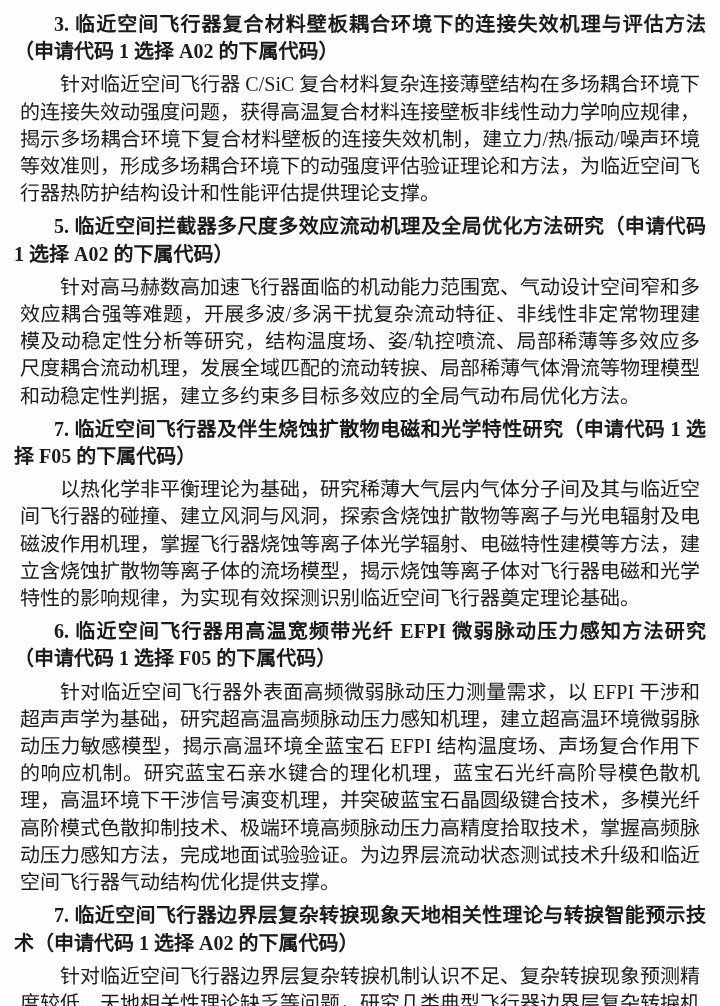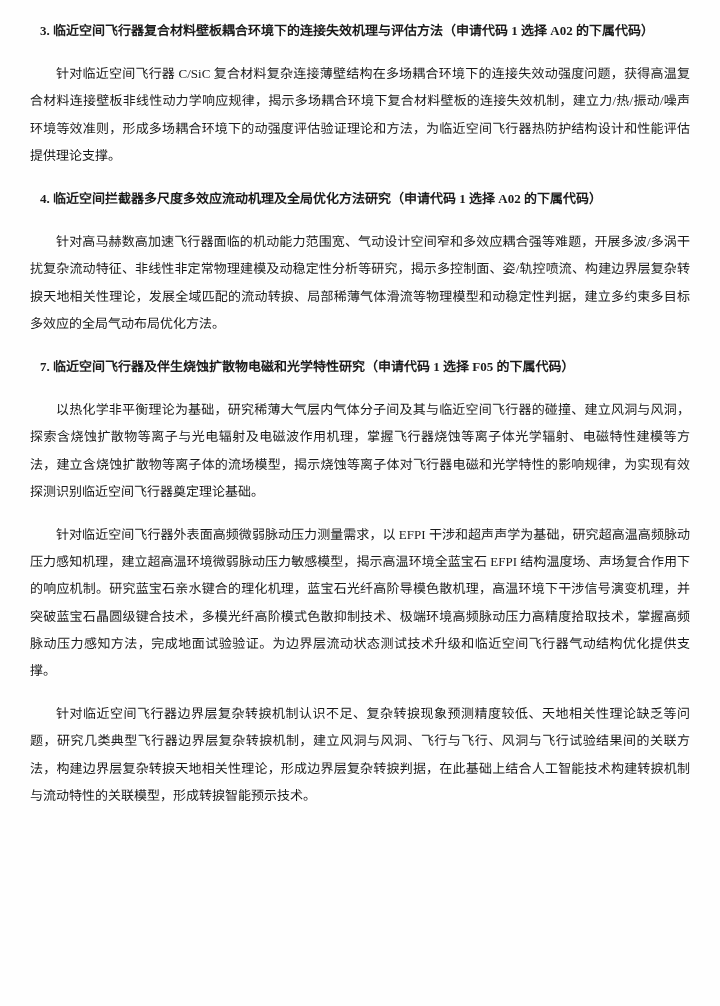--- a/index.html
+++ b/index.html
@@ -6,67 +6,69 @@
     margin: 0;
     padding: 0;
     background: #ffffff;
   }
   .page {
     position: relative;
     width: 720px;
     height: 1006px;
     box-sizing: border-box;
     background: #fefefe;
-    padding: 17px 14px 0 14px;
+    padding: 11px 14px 0 14px;
     font-family: "Liberation Serif", "DejaVu Serif", serif;
-    font-size: 13px;
+    font-size: 20px;
     line-height: 27.2px;
     color: #1b1b1b;
     text-align: justify;
     overflow: hidden;
     -webkit-font-smoothing: antialiased;
   }
   .topic { margin: 0; padding: 0; }
   .topic-heading {
     margin: 0;
     padding: 0;
     font-size: inherit;
     line-height: inherit;
     font-weight: 700;
     text-indent: 2em;
     text-align: justify;
   }
   .topic-body {
-    margin: 16px;
+    margin: 6px;
     padding: 0;
     text-indent: 2em;
     text-align: justify;
   }
 </style>
 </head>
 <body>
 
 <div class="page">
 
   <section class="topic">
     <h3 class="topic-heading">3. 临近空间飞行器复合材料壁板耦合环境下的连接失效机理与评估方法（申请代码 1 选择 A02 的下属代码）</h3>
     <p class="topic-body">针对临近空间飞行器 C/SiC 复合材料复杂连接薄壁结构在多场耦合环境下的连接失效动强度问题，获得高温复合材料连接壁板非线性动力学响应规律，揭示多场耦合环境下复合材料壁板的连接失效机制，建立力/热/振动/噪声环境等效准则，形成多场耦合环境下的动强度评估验证理论和方法，为临近空间飞行器热防护结构设计和性能评估提供理论支撑。</p>
   </section>
 
   <section class="topic">
-    <h3 class="topic-heading">4. 临近空间拦截器多尺度多效应流动机理及全局优化方法研究（申请代码 1 选择 A02 的下属代码）</h3>
-    <p class="topic-body">针对高马赫数高加速飞行器面临的机动能力范围宽、气动设计空间窄和多效应耦合强等难题，开展多波/多涡干扰复杂流动特征、非线性非定常物理建模及动稳定性分析等研究，揭示多控制面、姿/轨控喷流、构建边界层复杂转捩天地相关性理论，发展全域匹配的流动转捩、局部稀薄气体滑流等物理模型和动稳定性判据，建立多约束多目标多效应的全局气动布局优化方法。</p>
+    <h3 class="topic-heading">5. 临近空间拦截器多尺度多效应流动机理及全局优化方法研究（申请代码 1 选择 A02 的下属代码）</h3>
+    <p class="topic-body">针对高马赫数高加速飞行器面临的机动能力范围宽、气动设计空间窄和多效应耦合强等难题，开展多波/多涡干扰复杂流动特征、非线性非定常物理建模及动稳定性分析等研究，结构温度场、姿/轨控喷流、局部稀薄等多效应多尺度耦合流动机理，发展全域匹配的流动转捩、局部稀薄气体滑流等物理模型和动稳定性判据，建立多约束多目标多效应的全局气动布局优化方法。</p>
   </section>
 
   <section class="topic">
     <h3 class="topic-heading">7. 临近空间飞行器及伴生烧蚀扩散物电磁和光学特性研究（申请代码 1 选择 F05 的下属代码）</h3>
     <p class="topic-body">以热化学非平衡理论为基础，研究稀薄大气层内气体分子间及其与临近空间飞行器的碰撞、建立风洞与风洞，探索含烧蚀扩散物等离子与光电辐射及电磁波作用机理，掌握飞行器烧蚀等离子体光学辐射、电磁特性建模等方法，建立含烧蚀扩散物等离子体的流场模型，揭示烧蚀等离子体对飞行器电磁和光学特性的影响规律，为实现有效探测识别临近空间飞行器奠定理论基础。</p>
   </section>
 
   <section class="topic">
+    <h3 class="topic-heading">6. 临近空间飞行器用高温宽频带光纤 EFPI 微弱脉动压力感知方法研究（申请代码 1 选择 F05 的下属代码）</h3>
     <p class="topic-body">针对临近空间飞行器外表面高频微弱脉动压力测量需求，以 EFPI 干涉和超声声学为基础，研究超高温高频脉动压力感知机理，建立超高温环境微弱脉动压力敏感模型，揭示高温环境全蓝宝石 EFPI 结构温度场、声场复合作用下的响应机制。研究蓝宝石亲水键合的理化机理，蓝宝石光纤高阶导模色散机理，高温环境下干涉信号演变机理，并突破蓝宝石晶圆级键合技术，多模光纤高阶模式色散抑制技术、极端环境高频脉动压力高精度拾取技术，掌握高频脉动压力感知方法，完成地面试验验证。为边界层流动状态测试技术升级和临近空间飞行器气动结构优化提供支撑。</p>
   </section>
 
   <section class="topic">
+    <h3 class="topic-heading">7. 临近空间飞行器边界层复杂转捩现象天地相关性理论与转捩智能预示技术（申请代码 1 选择 A02 的下属代码）</h3>
     <p class="topic-body">针对临近空间飞行器边界层复杂转捩机制认识不足、复杂转捩现象预测精度较低、天地相关性理论缺乏等问题，研究几类典型飞行器边界层复杂转捩机制，建立风洞与风洞、飞行与飞行、风洞与飞行试验结果间的关联方法，构建边界层复杂转捩天地相关性理论，形成边界层复杂转捩判据，在此基础上结合人工智能技术构建转捩机制与流动特性的关联模型，形成转捩智能预示技术。</p>
   </section>
 
 </div>
 
 </body></html>

